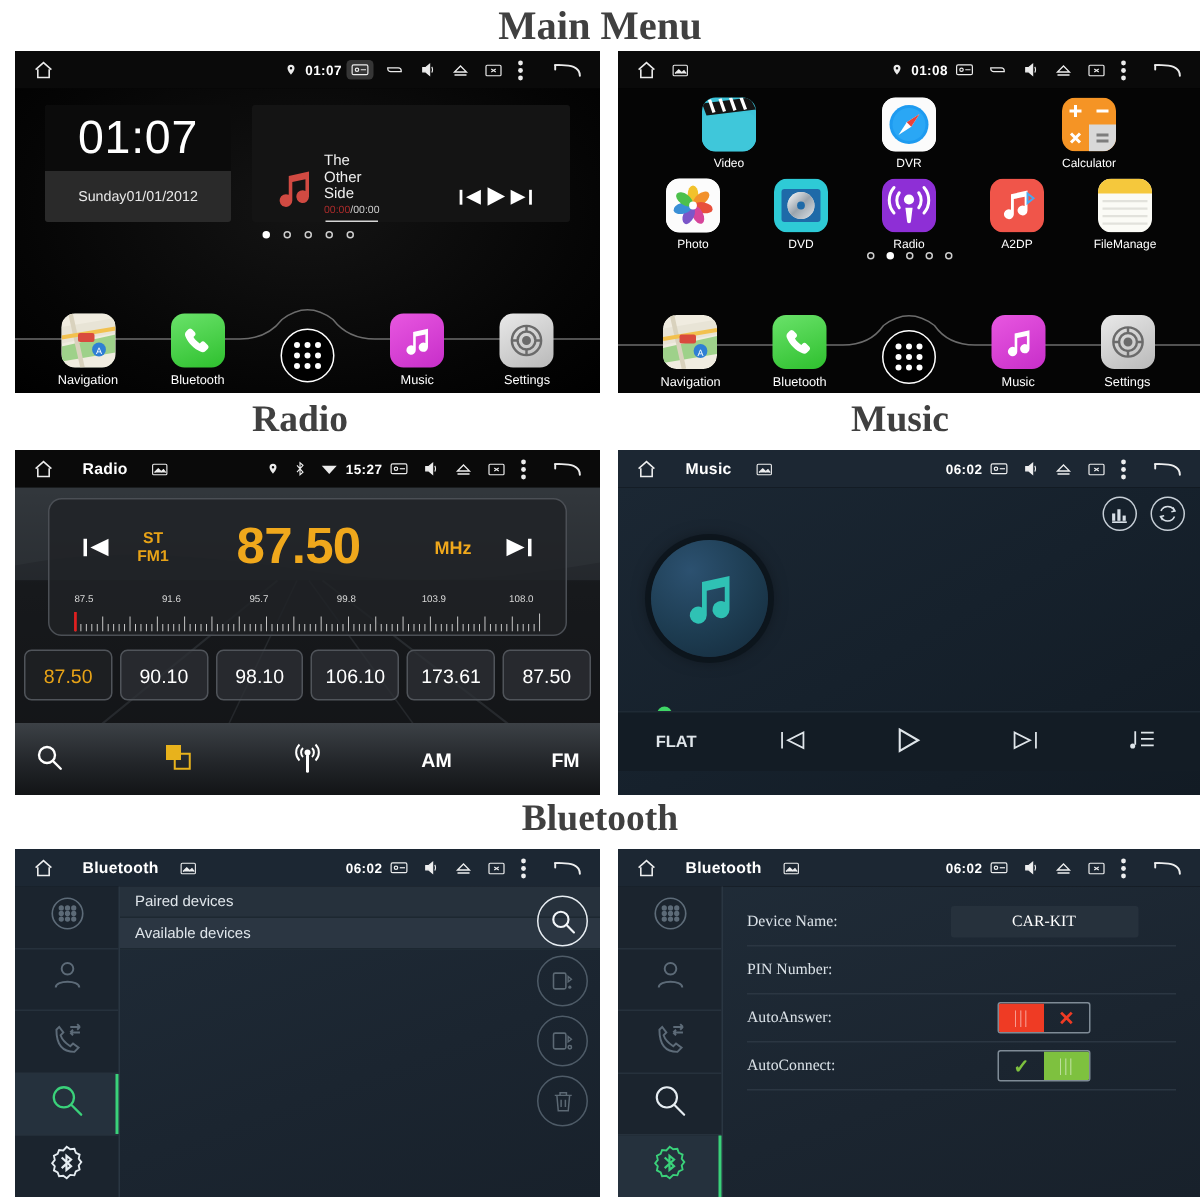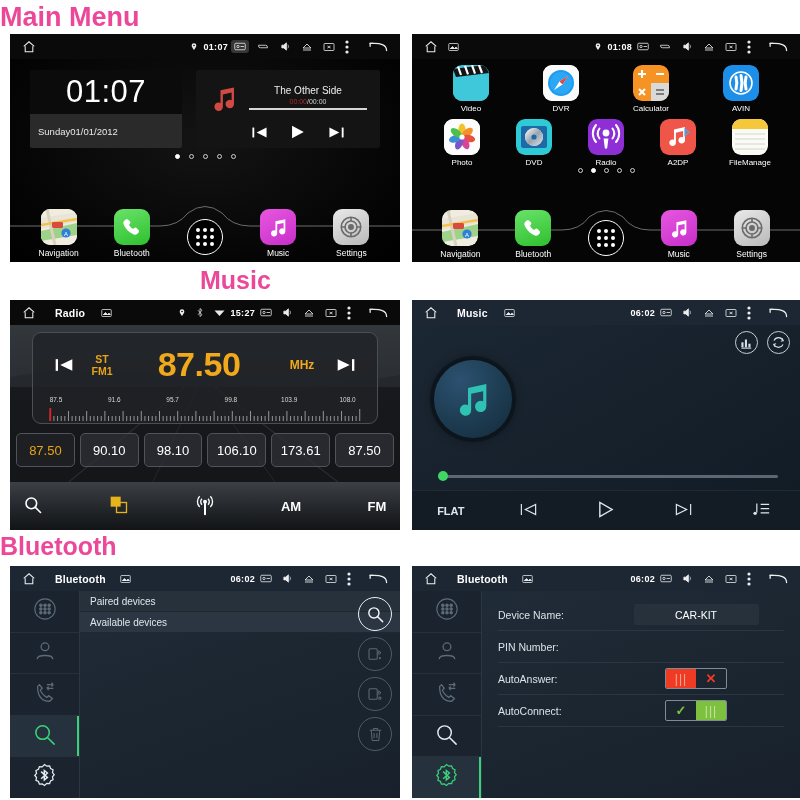--- a/index.html
+++ b/index.html
@@ -5,23 +5,23 @@
   * { box-sizing: border-box; margin:0; padding:0; }
   body {
     width:800px; height:800px; background:#fff;
     font-family:"Liberation Sans", sans-serif;
     overflow:hidden; position:relative;
   }
   .page { width:800px; height:800px; position:relative; }
 
   
   .section-title{
-    position:absolute; width:100%; text-align:left;
-    color:#ec4899; font-weight:bold; letter-spacing:0px;
-    font-family:Liberation Sans, sans-serif;
+    position:absolute; width:100%; text-align:center;
+    color:#404040; font-weight:bold; letter-spacing:0px;
+    font-family:Liberation Serif, serif;
   }
   #title-main{ top:2px; left:0; font-size:27px; }
   #title-radio{ top:266px; left:-200px; width:800px; font-size:25px; }
   #title-music{ top:266px; left:200px; width:800px; font-size:25px; }
   #title-bt{ top:532px; left:0; font-size:25px; }
 
   
   .panel{ position:absolute; background:#000; overflow:hidden; }
   #p-main { left:10px;  top:34px;  width:390px; height:228px; }
   #p-apps { left:412px; top:34px;  width:388px; height:228px; }
@@ -48,22 +48,22 @@
 
   
   .main-body{ position:relative; height:203px;
     background:radial-gradient(ellipse at 50% 40%, #141414 0%, #050505 70%, #000 100%); }
   .widgets{ position:absolute; top:11px; left:20px; right:20px; height:78px; display:flex; gap:14px; }
   .w-clock{ width:152px; background:#121212; border-radius:2px;
             display:flex; flex-direction:column; overflow:hidden; }
   .w-clock .time{ flex:1; display:flex; align-items:center; justify-content:center;
             font-size:31px; color:#fff; font-weight:300; letter-spacing:.5px; background:#0b0b0b;}
   .w-clock .date{ height:26px; background:#2a2a2a; display:flex; align-items:center;
-            justify-content:flex-start; font-size:9.5px; color:#e8e8e8; padding:17px 8px;}
-  .w-music{ flex:1; background:#141414; border-radius:2px; display:flex; flex-direction:column; }
+            justify-content:center; font-size:9.5px; color:#e8e8e8; padding:17px 8px;}
+  .w-music{ flex:1; background:#141414; border-radius:2px; display:flex; flex-direction:row;align-items:flex-end; }
   .wm-top{ flex:1; display:flex; align-items:center; padding:4px 8px 0 8px; }
   .wm-note{ width:40px; flex-shrink:0; display:flex; align-items:center; justify-content:center; }
   .wm-info{ flex:1; display:flex; flex-direction:column; align-items:center; }
   .wm-title{ font-size:10px; color:#eee; margin-bottom:2px; }
   .wm-time{ font-size:7px; color:#aa2b2b; margin-bottom:3px; }
   .wm-time .tot{ color:#cfcfcf; }
   .wm-bar{ width:92%; height:1.5px; background:#d6d6d6; }
   .wm-ctrls{ height:27px; display:flex; align-items:center; justify-content:space-around;
              padding:0 24px 2px 44px; }
   .dots{ position:absolute; top:95px; width:100%; display:flex;
@@ -127,21 +127,21 @@
              display:flex; align-items:center; justify-content:center; }
   .mu-art{ position:absolute; top:35px; left:22px; width:78px; height:78px; border-radius:50%;
     background:radial-gradient(circle at 35% 28%, #2a4a63 0%, #1d3span 0%, #17303f 60%, #132734 100%);
     display:flex; align-items:center; justify-content:center;
     box-shadow:0 0 0 4px rgba(12,20,27,.85), 0 0 12px rgba(0,0,0,.6); }
   .mu-prog{ position:absolute; bottom:52px; left:26px; right:22px; height:4px; }
   .mu-prog .track{ position:absolute; top:1px; left:0; right:0; height:2.5px;
                    background:#5b6874; border-radius:2px; }
   .mu-prog .knob{ position:absolute; top:-3px; left:0; width:10px; height:10px;
                   border-radius:50%; background:#3fd666; }
-  .music-toolbar{ position:absolute; bottom:0; left:0; right:0; height:40px;
+  .music-toolbar{ position:absolute; bottom:16px; left:0; right:0; height:40px;
     background:#131c25; border-top:1px solid #1f2a35;
     display:flex; align-items:center; }
   .mt-item{ flex:1; display:flex; align-items:center; justify-content:center;
             color:#dfe5ea; font-size:11px; font-weight:bold; }
 
   
   .bt-body{ position:relative; height:207px; display:flex;
     background:linear-gradient(160deg,#202c38 0%,#1b2530 60%,#18212b 100%); }
   .bt-side{ width:70px; background:#1b242e; border-right:1px solid #2a3642;
             display:flex; flex-direction:column; }
@@ -154,21 +154,21 @@
   .bt-list-row{ height:21px; display:flex; align-items:center; padding-left:10px;
                 color:#dfe5ea; font-size:10px; background:#26313c;
                 border-bottom:1px solid #1d2831; }
   .bt-list-row.alt{ background:#2b3642; }
   .bt-rightcol{ position:absolute; top:6px; right:8px; display:flex;
                 flex-direction:column; gap:6px; align-items:center; }
   .bt-rbtn{ width:34px; height:34px; border-radius:50%; border:1.4px solid #8e99a3;
             display:flex; align-items:center; justify-content:center; }
   .bt-rbtn.primary{ border-color:#e8eef3; border-width:1.8px; }
   .bt-rbtn.dim{ border-color:#4e5b67; }
-  .bt-form{ padding:8px 16px 0 16px; }
+  .bt-form{ padding:8px 16px 0 16px;font-family:Liberation Serif, serif; }
   .bt-frow{ height:32px; display:flex; align-items:center;
             border-bottom:1px solid #2b3642; }
   .bt-flabel{ width:110px; color:#dbe2e8; font-size:10.5px; }
   .bt-fval{ flex:1; display:flex; justify-content:center; }
   .bt-fbox{ width:125px; height:21px; background:#26313c; border-radius:2px;
             display:flex; align-items:center; justify-content:center;
             color:#fff; font-size:10.5px; }
   .toggle{ width:62px; height:21px; border:1px solid #7f8b96; border-radius:2px;
            display:flex; overflow:hidden; }
   .toggle .half{ flex:1; display:flex; align-items:center; justify-content:center; }
@@ -466,30 +466,20 @@
               <rect width="36" height="36" rx="8" fill="#f59425"></rect>
               <rect x="18" y="18" width="18" height="18" fill="#d9d9d9"></rect>
               <path d="M5 9h8M9 5v8" stroke="#fff" stroke-width="2"></path>
               <path d="M23 9h8" stroke="#fff" stroke-width="2"></path>
               <path d="M6 24l6 6M12 24l-6 6" stroke="#fff" stroke-width="2"></path>
               <path d="M23 25h8M23 29h8" stroke="#7d7d7d" stroke-width="2"></path>
             </svg>
           </span>
           <span class="app-label">Calculator</span>
         </div>
-        <div class="app-cell">
-          <span class="appicon">
-            <svg width="36" height="36" viewBox="0 0 36 36">
-              <rect width="36" height="36" rx="8" fill="#1e8fe8"></rect>
-              <circle cx="18" cy="18" r="11" fill="none" stroke="#fff" stroke-width="1.6"></circle>
-              <path d="M13 12 q1.6 6 0 12 M18 10.5 q1.8 7.5 0 15 M23 12 q-1.6 6 0 12" stroke="#fff" stroke-width="3" fill="none" stroke-linecap="round"></path>
-            </svg>
-          </span>
-          <span class="app-label">AVIN</span>
-        </div>
       </div>
 
       <div class="app-row">
         <div class="app-cell">
           <span class="appicon" style="background:#fff">
             <svg width="36" height="36" viewBox="0 0 36 36">
               <rect width="36" height="36" rx="9" fill="#fcfcfc"></rect>
               <g transform="translate(18,18)">
                 <ellipse cx="0" cy="-7" rx="3.6" ry="6.4" fill="#f2c22c"></ellipse>
                 <ellipse cx="0" cy="-7" rx="3.6" ry="6.4" fill="#f2912c" transform="rotate(51)"></ellipse>

